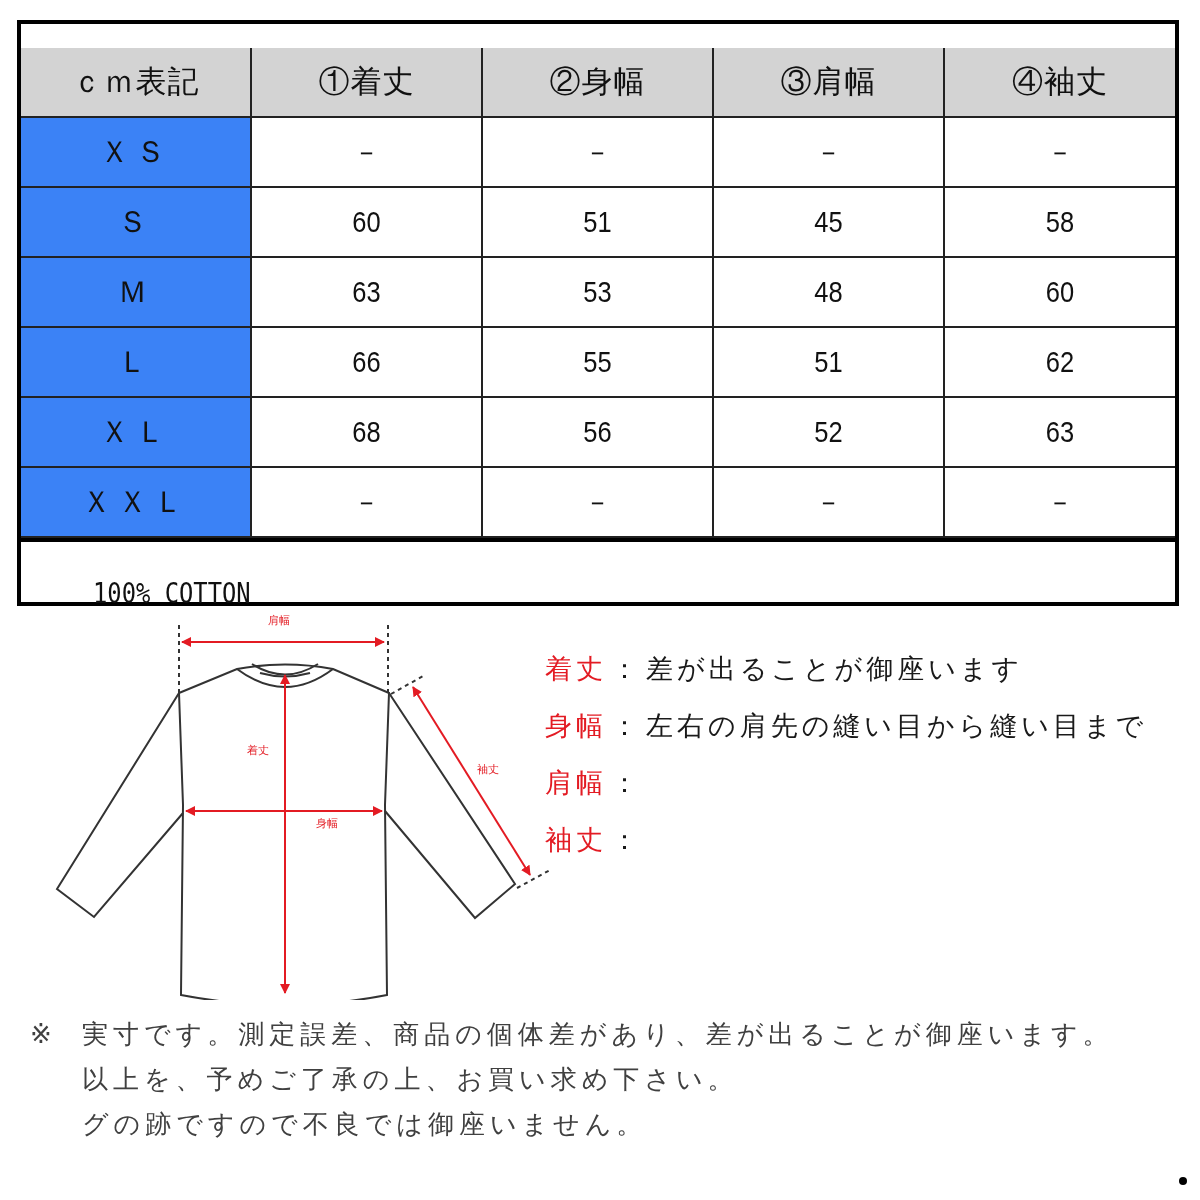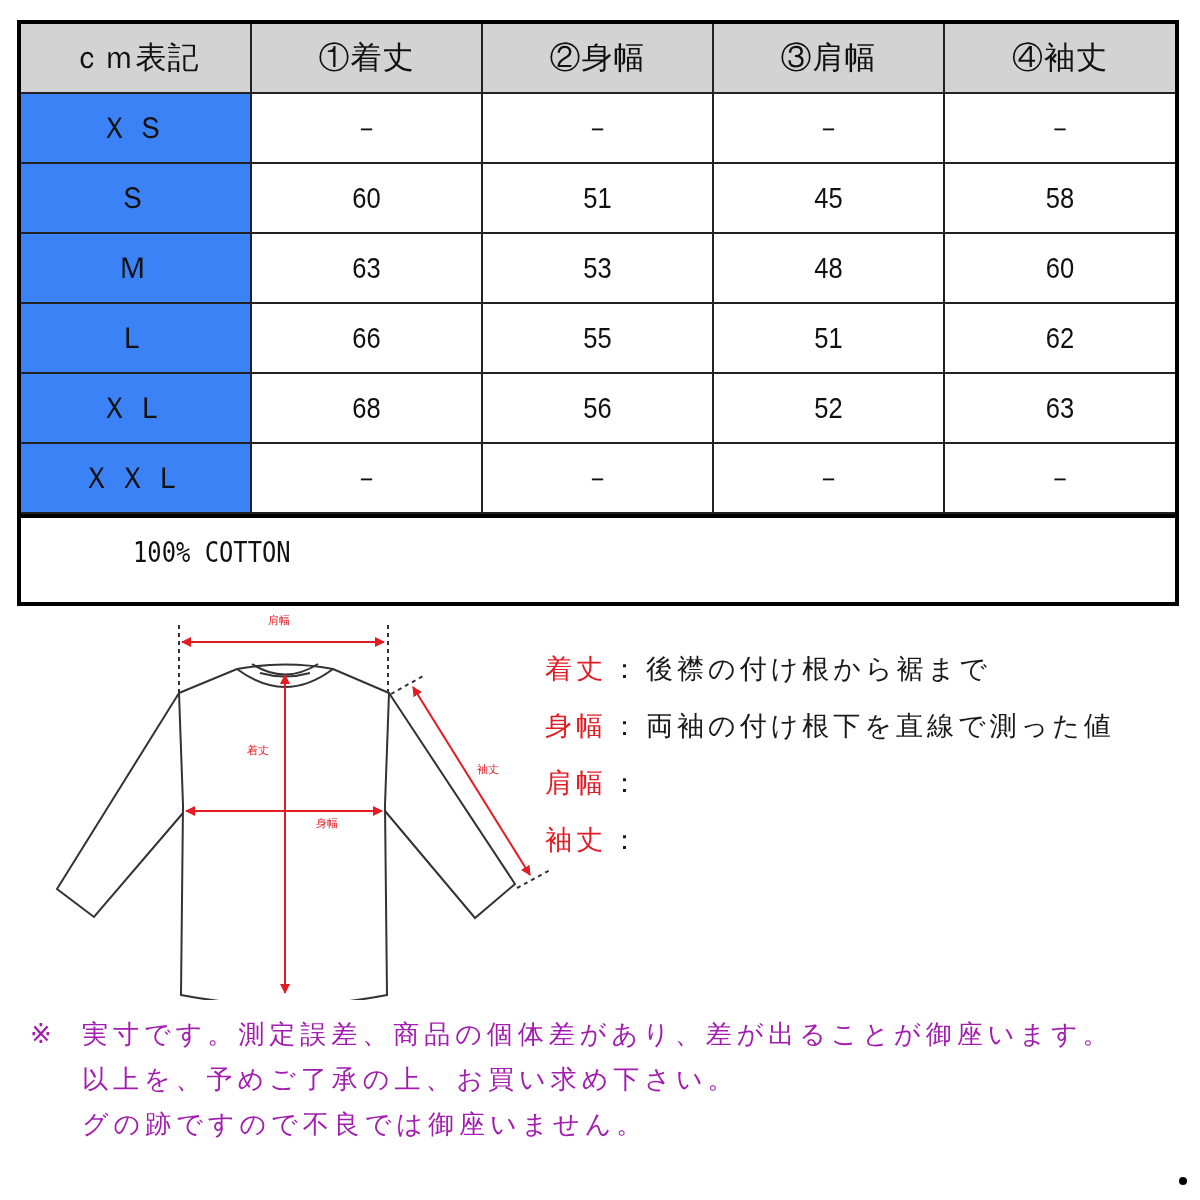--- a/index.html
+++ b/index.html
@@ -3,49 +3,49 @@
   <meta charset="utf-8">
   <style>
     html, body { margin: 0; padding: 0; background: #ffffff; }
     body { width: 1200px; height: 1200px; position: relative; overflow: hidden; font-family: "DejaVu Sans", sans-serif; }
 
     .size-table-wrap {
       position: absolute; left: 17px; top: 20px; width: 1162px; height: 586px;
       border: 4px solid #000; box-sizing: border-box; background: #fff;
     }
     table.size-table {
-      border-collapse: collapse; width: 100%; table-layout: fixed;
+      border-collapse: collapse; width: 100%; table-layout: fixed; margin-top: 24px;
     }
     table.size-table td, table.size-table th {
       border: 2px solid #222; height: 68px; text-align: center; vertical-align: middle;
       font-family: "Liberation Sans", sans-serif; font-size: 30px; color: #111; font-weight: normal;
       padding: 0;
     }
     table.size-table tr:first-child td, table.size-table tr:first-child th { border-top: none; }
     table.size-table tr td:first-child, table.size-table tr th:first-child { border-left: none; }
     table.size-table tr td:last-child, table.size-table tr th:last-child { border-right: none; }
     table.size-table th { background: #d3d3d3; font-size: 31px; letter-spacing: 1px; }
     table.size-table td.size-label { background: #3b82f6; letter-spacing: 6px; }
     table.size-table td.val { font-family: "Liberation Sans Narrow", "Liberation Sans", sans-serif; transform: scaleX(0.85); }
     .material-row {
       height: 72px; border-top: 4px solid #000; box-sizing: border-box;
-      display: flex; align-items: center; padding-left: 112px;
+      display: flex; align-items: flex-end; padding-left: 72px;
       font-family: "DejaVu Sans Mono", monospace; font-size: 28px; color: #111;
     }
     .material-row span { display: inline-block; transform: scaleX(0.85); transform-origin: left center; }
 
     .diagram { position: absolute; left: 30px; top: 605px; width: 520px; height: 395px; }
     .diagram svg { width: 100%; height: 100%; }
 
     .legend { position: absolute; left: 545px; top: 640px; }
     .legend-item { height: 57px; display: flex; align-items: center; font-size: 27px; letter-spacing: 4px; color: #1a1a1a; font-family: "DejaVu Sans", sans-serif; }
     .legend-term { color: #e31b23; }
     .legend-sep { margin: 0 4px 0 4px; }
 
-    .notes { position: absolute; left: 30px; top: 1012px; color: #a21caf; font-size: 26px; letter-spacing: 5px; line-height: 45px; font-family: "DejaVu Sans", sans-serif; }
+    .notes { position: absolute; left: 30px; top: 1012px; color: #404040; font-size: 26px; letter-spacing: 5px; line-height: 45px; font-family: "DejaVu Sans", sans-serif; }
     .note-line { white-space: nowrap; }
     .note-indent { padding-left: 52px; }
     .note-mark { display: inline-block; width: 52px; }
 
     .dot { position: absolute; left: 1179px; top: 1177px; width: 8px; height: 8px; border-radius: 50%; background: #000; }
   </style>
 </head>
 <body>
 
 <div class="size-table-wrap">
@@ -157,26 +157,26 @@
       <text x="286" y="222">身幅</text>
       <text x="447" y="168">袖丈</text>
     </g>
   </svg>
 </div>
 
 <div class="legend">
   <div class="legend-item">
     <span class="legend-term">着丈</span>
     <span class="legend-sep">：</span>
-    <span>後襟の付け根から裾まで</span>
+    <span>差が出ることが御座います</span>
   </div>
   <div class="legend-item">
     <span class="legend-term">身幅</span>
     <span class="legend-sep">：</span>
-    <span>両袖の付け根下を直線で測った値</span>
+    <span>左右の肩先の縫い目から縫い目まで</span>
   </div>
   <div class="legend-item">
     <span class="legend-term">肩幅</span>
     <span class="legend-sep">：</span>
   </div>
   <div class="legend-item">
     <span class="legend-term">袖丈</span>
     <span class="legend-sep">：</span>
   </div>
 </div>

